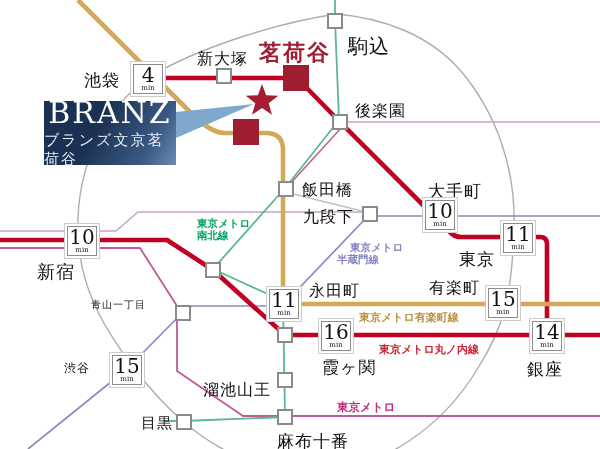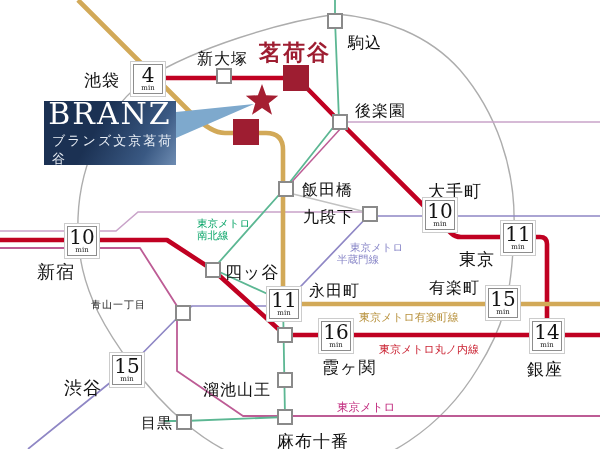--- a/index.html
+++ b/index.html
@@ -10,28 +10,28 @@
       box-sizing:border-box;z-index:3;}
   .rsq{position:absolute;width:26px;height:26px;background:#9e1d31;z-index:4;}
   .st{position:absolute;color:#111;white-space:nowrap;z-index:5;letter-spacing:1px;}
   .st.crimson{color:#9e1d31;font-weight:600;letter-spacing:2px;}
   .badge{position:absolute;background:#fff;border:1px solid #8d8d8d;
          box-shadow:0 0 0 2px #fff,0 0 0 3px #cccccc;z-index:6;
          display:flex;flex-direction:column;align-items:center;justify-content:flex-start;
          width:28px;height:27px;padding-top:1px;}
   .badge .num{font-size:20px;line-height:19px;color:#121212;}
   .badge .unit{font-size:7px;line-height:6px;color:#121212;letter-spacing:0;}
-  .ll{position:absolute;font-weight:normal;z-index:5;white-space:nowrap;
+  .ll{position:absolute;font-weight:bold;z-index:5;white-space:nowrap;
       font-family:"DejaVu Serif","Liberation Serif",serif;}
   .ll .l1{display:block;}
   .logo{position:absolute;left:44px;top:101px;width:132px;height:64px;z-index:7;
         background:linear-gradient(120deg,#1b3153 40%,#3a5983 78%,#6e8cb2 100%);
         display:flex;flex-direction:column;align-items:center;justify-content:center;}
   .logo .brand{color:#fff;font-size:30px;line-height:30px;letter-spacing:2px;}
-  .logo .sub{color:#e9eef5;font-size:13px;letter-spacing:2px;margin-top:3px;margin-left:8px;}
+  .logo .sub{color:#e9eef5;font-size:15px;letter-spacing:2px;margin-top:3px;}
 </style>
 </head>
 <body>
 
 <div id="canvas">
 
   <svg id="lines" width="600" height="449" viewBox="0 0 600 449">
 
     <path d="M337,14 C280,22 196,48 148,78 C108,106 80,160 78,218 C77,258 85,285 98,312 C112,340 146,390 184,422 C230,462 280,474 322,472 C382,468 442,428 478,368 C502,330 512,300 514,228 C516,168 496,112 460,70 C428,34 382,18 337,14 Z" fill="none" stroke="#adadad" stroke-width="1.4"></path>
 
@@ -67,35 +67,34 @@
   <div class="sq" style="left:277px;top:372px"></div>
   <div class="sq" style="left:277px;top:409px"></div>
   <div class="sq" style="left:176px;top:414px"></div>
 
   <div class="rsq" style="left:283px;top:65px"></div>
   <div class="rsq" style="left:233px;top:119px"></div>
 
   <div class="st" style="left:84px;top:69px;font-size:17px">池袋</div>
   <div class="st" style="left:197px;top:49px;font-size:16px">新大塚</div>
   <div class="st crimson" style="left:259px;top:38px;font-size:22px">茗荷谷</div>
-  <div class="st" style="left:348px;top:33px;font-size:16px">駒込</div>
+  <div class="st" style="left:348px;top:33px;font-size:20px">駒込</div>
   <div class="st" style="left:355px;top:101px;font-size:16px">後楽園</div>
   <div class="st" style="left:302px;top:180px;font-size:16px">飯田橋</div>
   <div class="st" style="left:303px;top:207px;font-size:16px">九段下</div>
   <div class="st" style="left:428px;top:180px;font-size:17px">大手町</div>
   <div class="st" style="left:459px;top:248px;font-size:17px">東京</div>
   <div class="st" style="left:429px;top:278px;font-size:16px">有楽町</div>
   <div class="st" style="left:527px;top:358px;font-size:17px">銀座</div>
   <div class="st" style="left:322px;top:356px;font-size:17px">霞ヶ関</div>
   <div class="st" style="left:309px;top:281px;font-size:16px">永田町</div>
-  <div class="st" style="left:225px;top:261px;font-size:17px">四ッ谷</div>
   <div class="st" style="left:37px;top:260px;font-size:18px">新宿</div>
   <div class="st" style="left:91px;top:298px;font-size:10px">青山一丁目</div>
   <div class="st" style="left:203px;top:380px;font-size:16px">溜池山王</div>
-  <div class="st" style="left:64px;top:376px;font-size:18px">渋谷</div>
+  <div class="st" style="left:64px;top:360px;font-size:12px">渋谷</div>
   <div class="st" style="left:141px;top:414px;font-size:15px">目黒</div>
   <div class="st" style="left:277px;top:430px;font-size:17px">麻布十番</div>
 
   <div class="badge" style="left:133px;top:64px">
     <span class="num">4</span>
     <span class="unit">min</span>
   </div>
   <div class="badge" style="left:67px;top:226px">
     <span class="num">10</span>
     <span class="unit">min</span>

